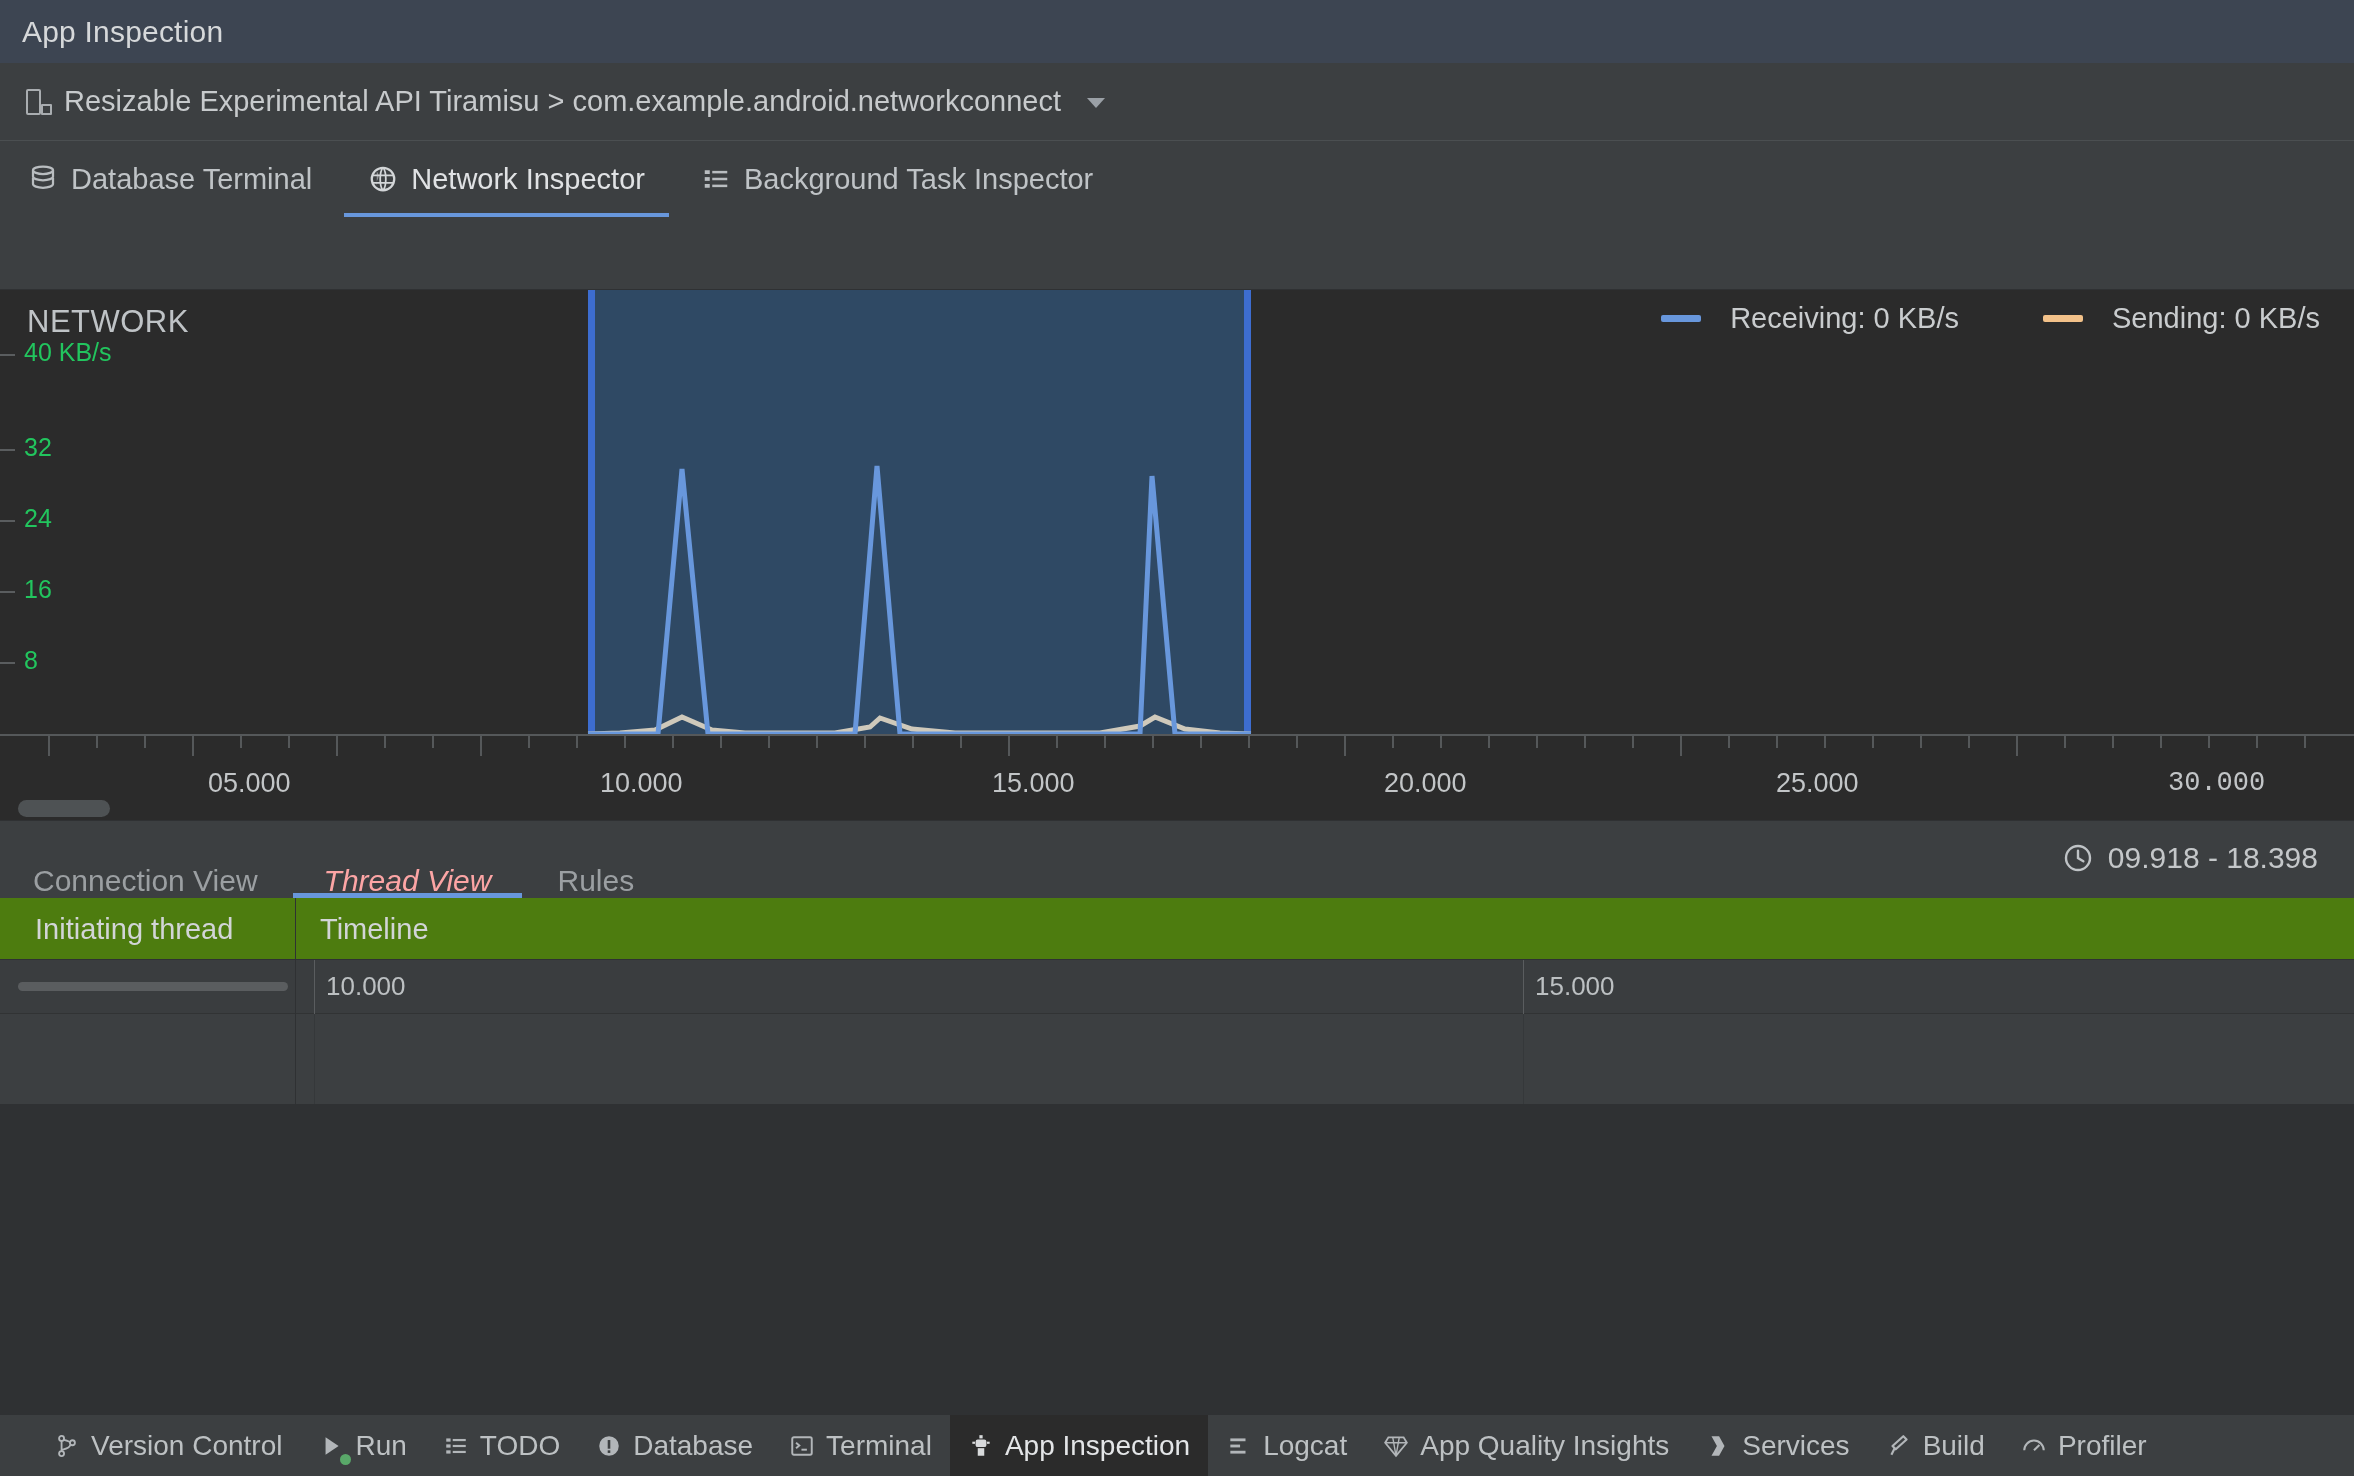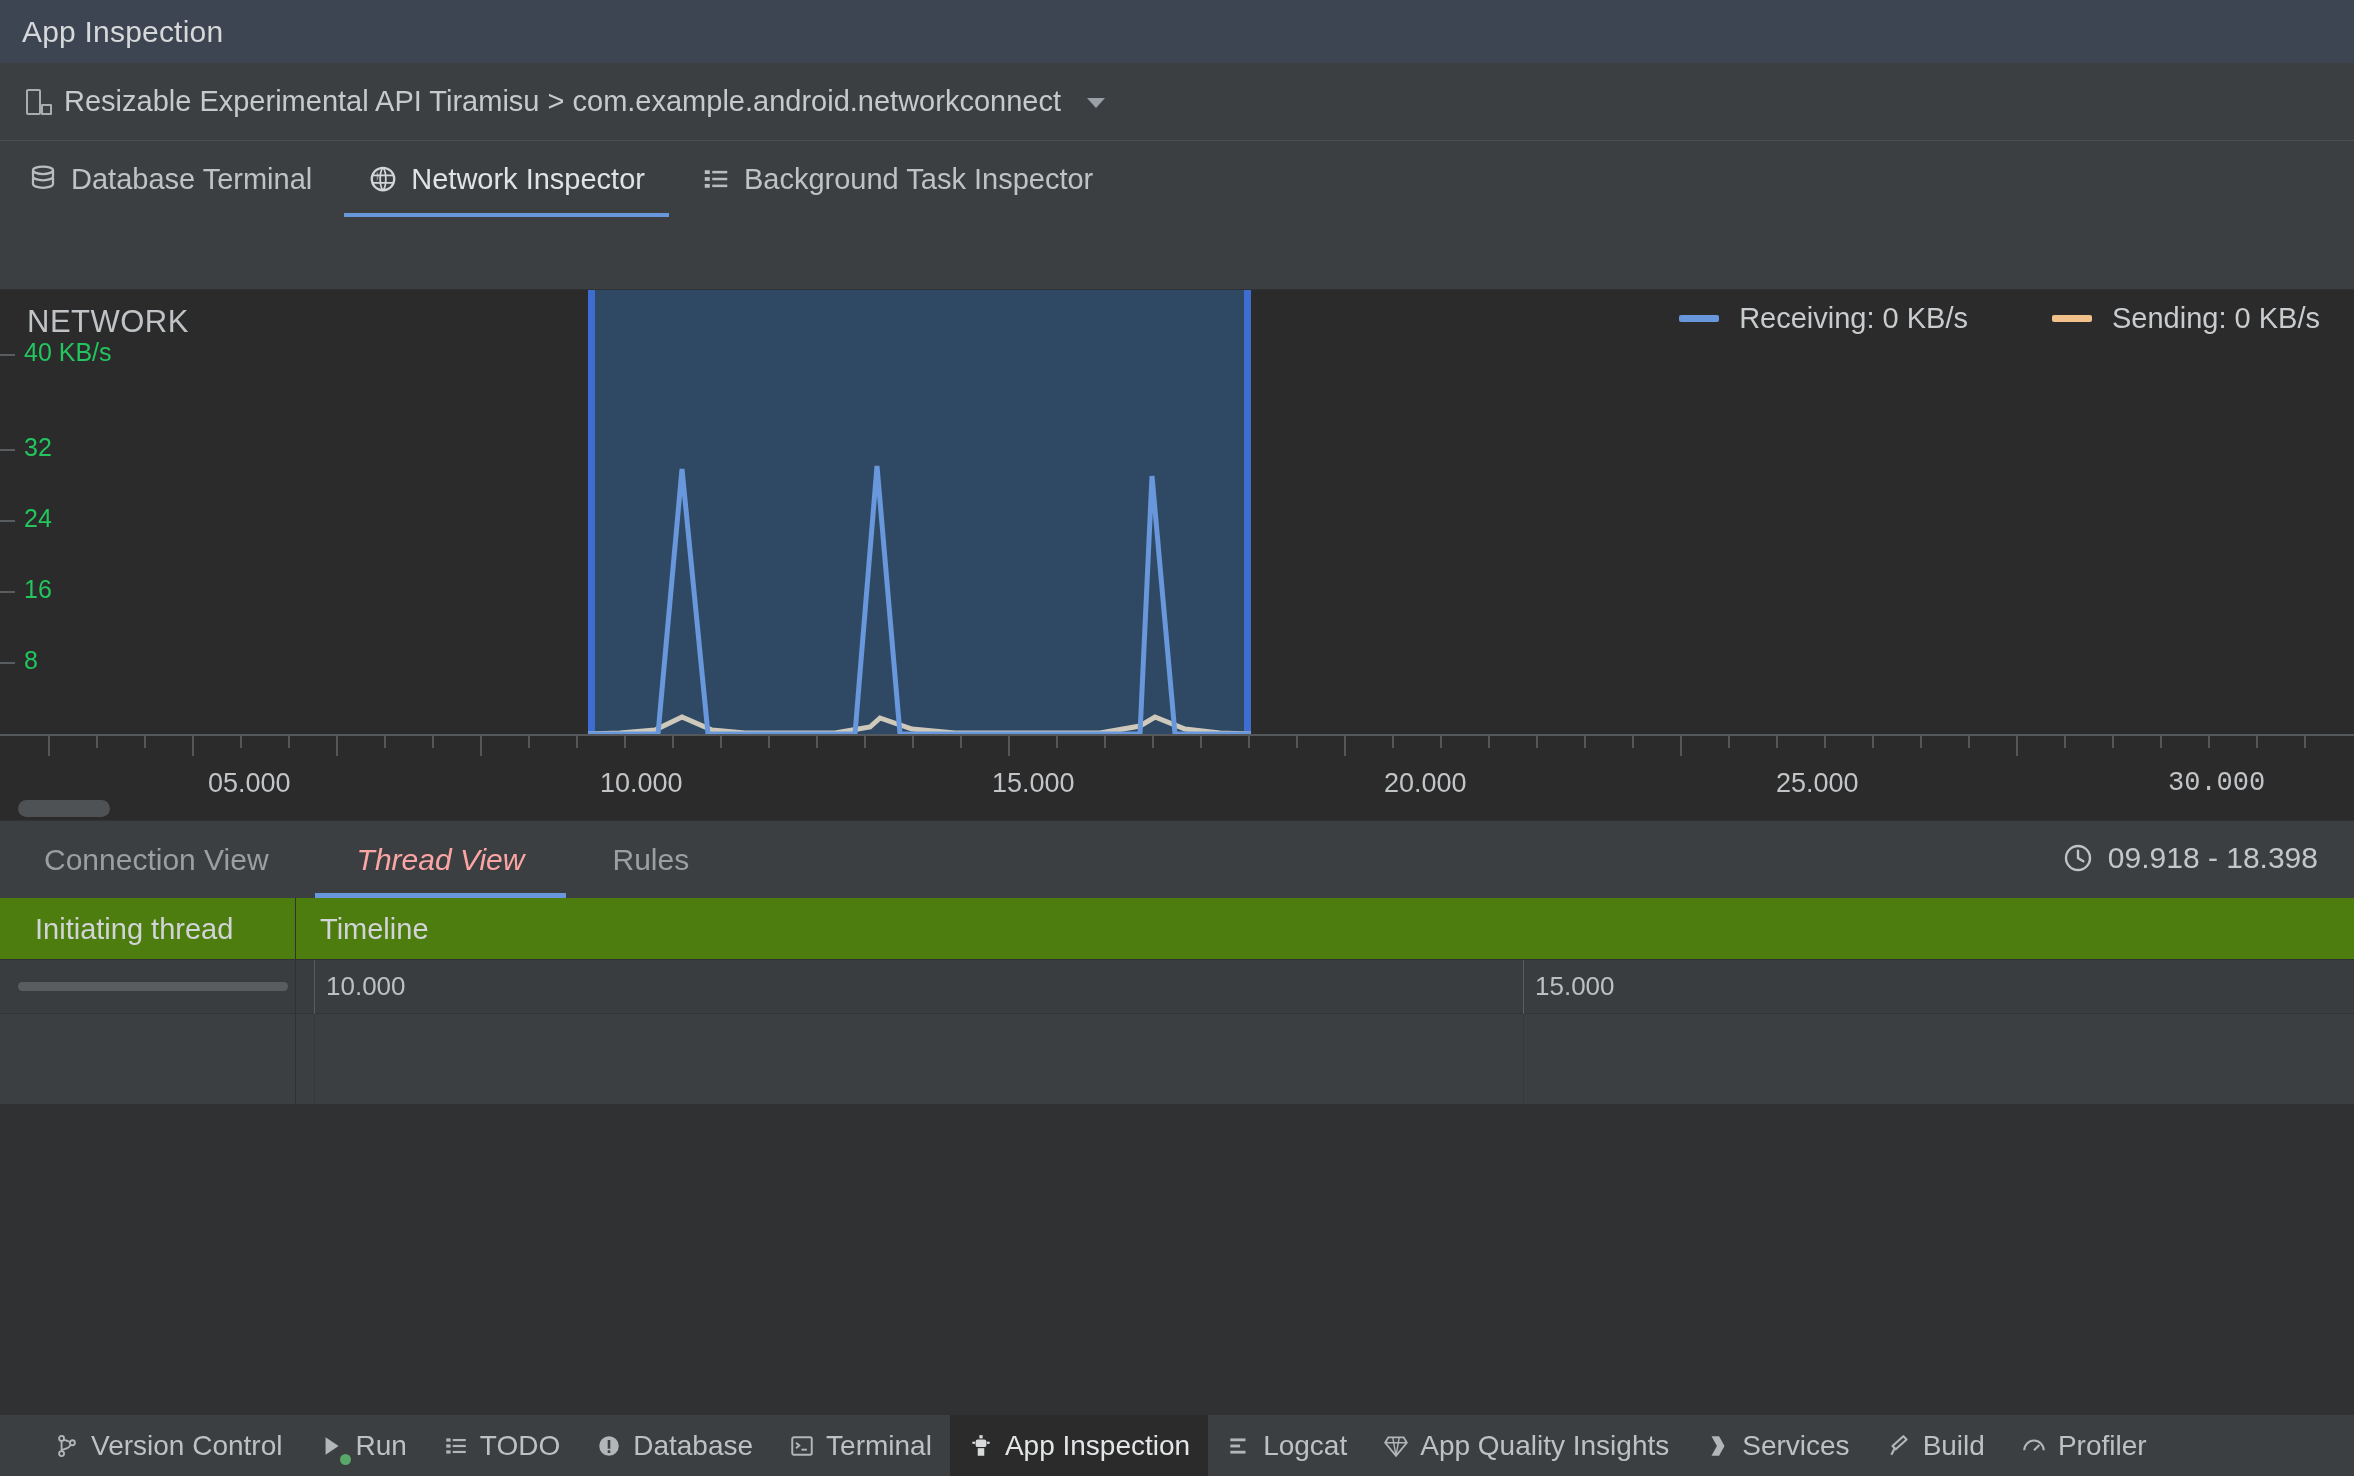--- a/index.html
+++ b/index.html
@@ -81,21 +81,21 @@
   .ylabel {
     position: absolute; left: 24px; color: #22c55e; font-size: 25px;
   }
   .ytick {
     position: absolute; left: 0; width: 15px; height: 2px; background: #5A5D5F;
   }
   .legend {
     position: absolute; right: 34px; top: 12px;
     display: flex; align-items: center; gap: 84px;
   }
-  .legend-item { display: flex; align-items: center; gap: 20px; }
+  .legend-item { display: flex; align-items: center; gap: 29px; }
   .legend-swatch { width: 40px; height: 7px; border-radius: 2px; }
   .legend-text { color: #C9CCCE; font-size: 29px; white-space: nowrap; }
 
   
   .xaxis {
     position: absolute; left: 0; top: 734px; width: 2354px; height: 86px;
     background: #2B2B2B;
   }
   .xaxis-line {
     position: absolute; left: 0; top: 0; width: 2354px; height: 2px; background: #55585A;
@@ -109,21 +109,21 @@
 
   
   .lower {
     position: absolute; left: 0; top: 820px; width: 2354px; height: 613px;
     background: #3C3F41; border-top: 1px solid #2F3133;
   }
   .viewtabs {
     position: absolute; left: 0; top: 0; width: 2354px; height: 77px;
     display: flex; align-items: stretch; background: #3C3F41;
   }
-  .vtab { display: flex; align-items: center; padding: 0 44px; position: relative; }
+  .vtab { display: flex; align-items: flex-end; padding: 0 33px; position: relative; }
   .vtab-label { font-size: 30px; color: #9B9FA2; white-space: nowrap; }
   .vtab.active .vtab-label { color: #fca5a5; font-style: italic; }
   .vtab.active::after {
     content: ""; position: absolute; left: 2px; right: 2px; bottom: 0;
     height: 5px; background: #6897DC;
   }
   .timerange {
     position: absolute; right: 36px; top: 20px;
     display: flex; align-items: center; gap: 14px;
   }

